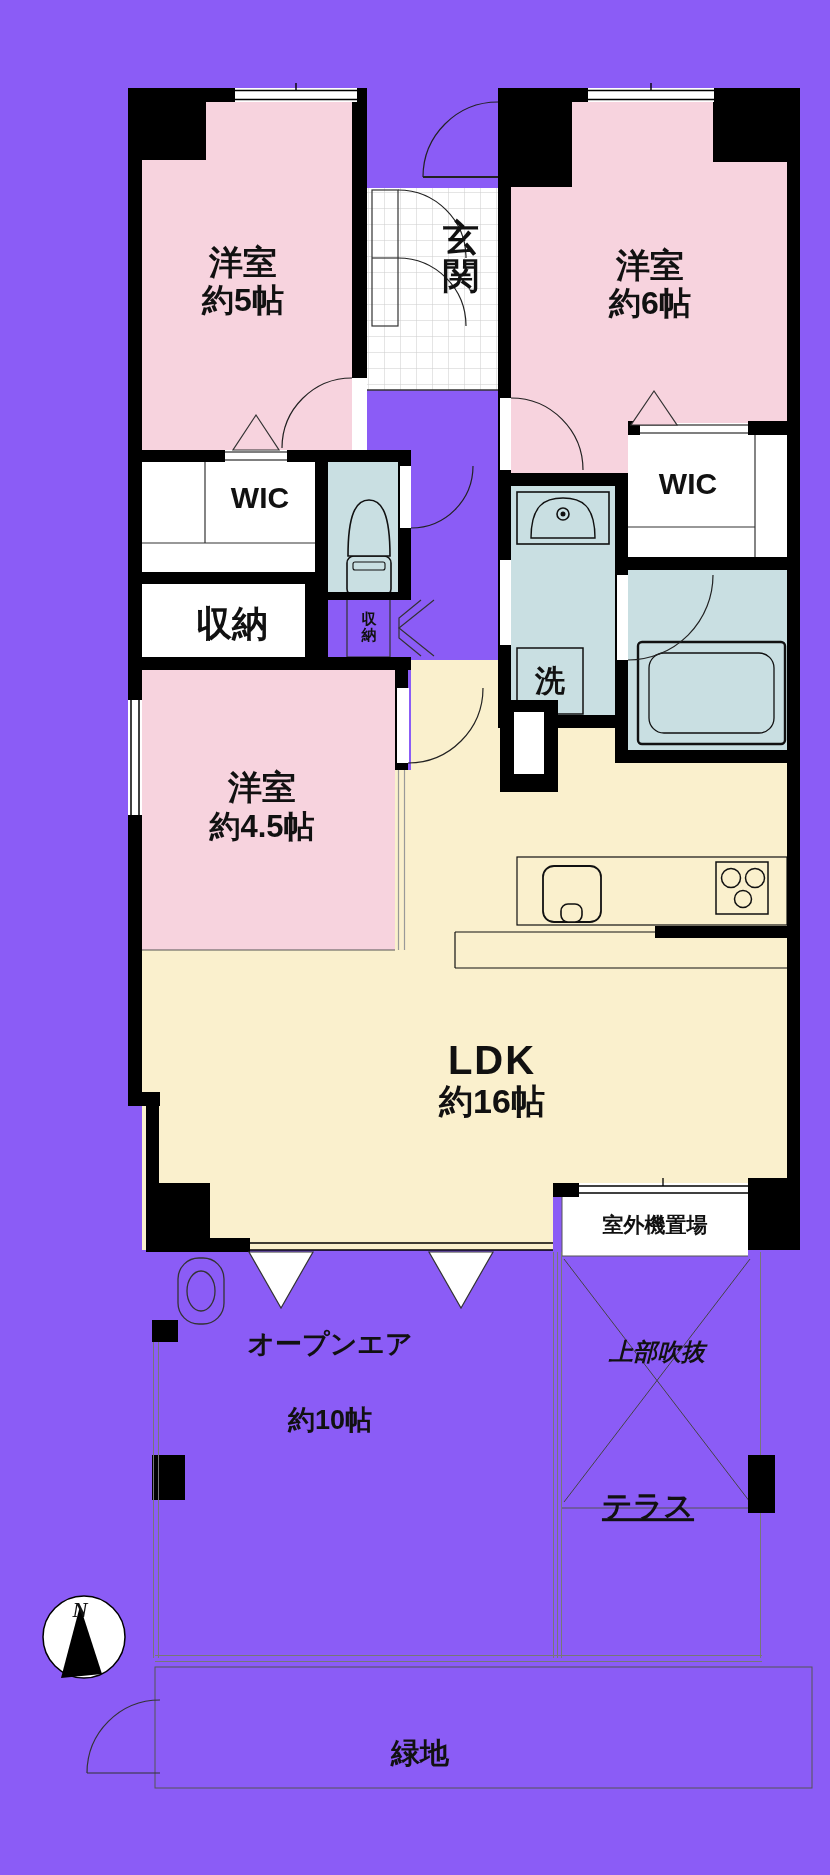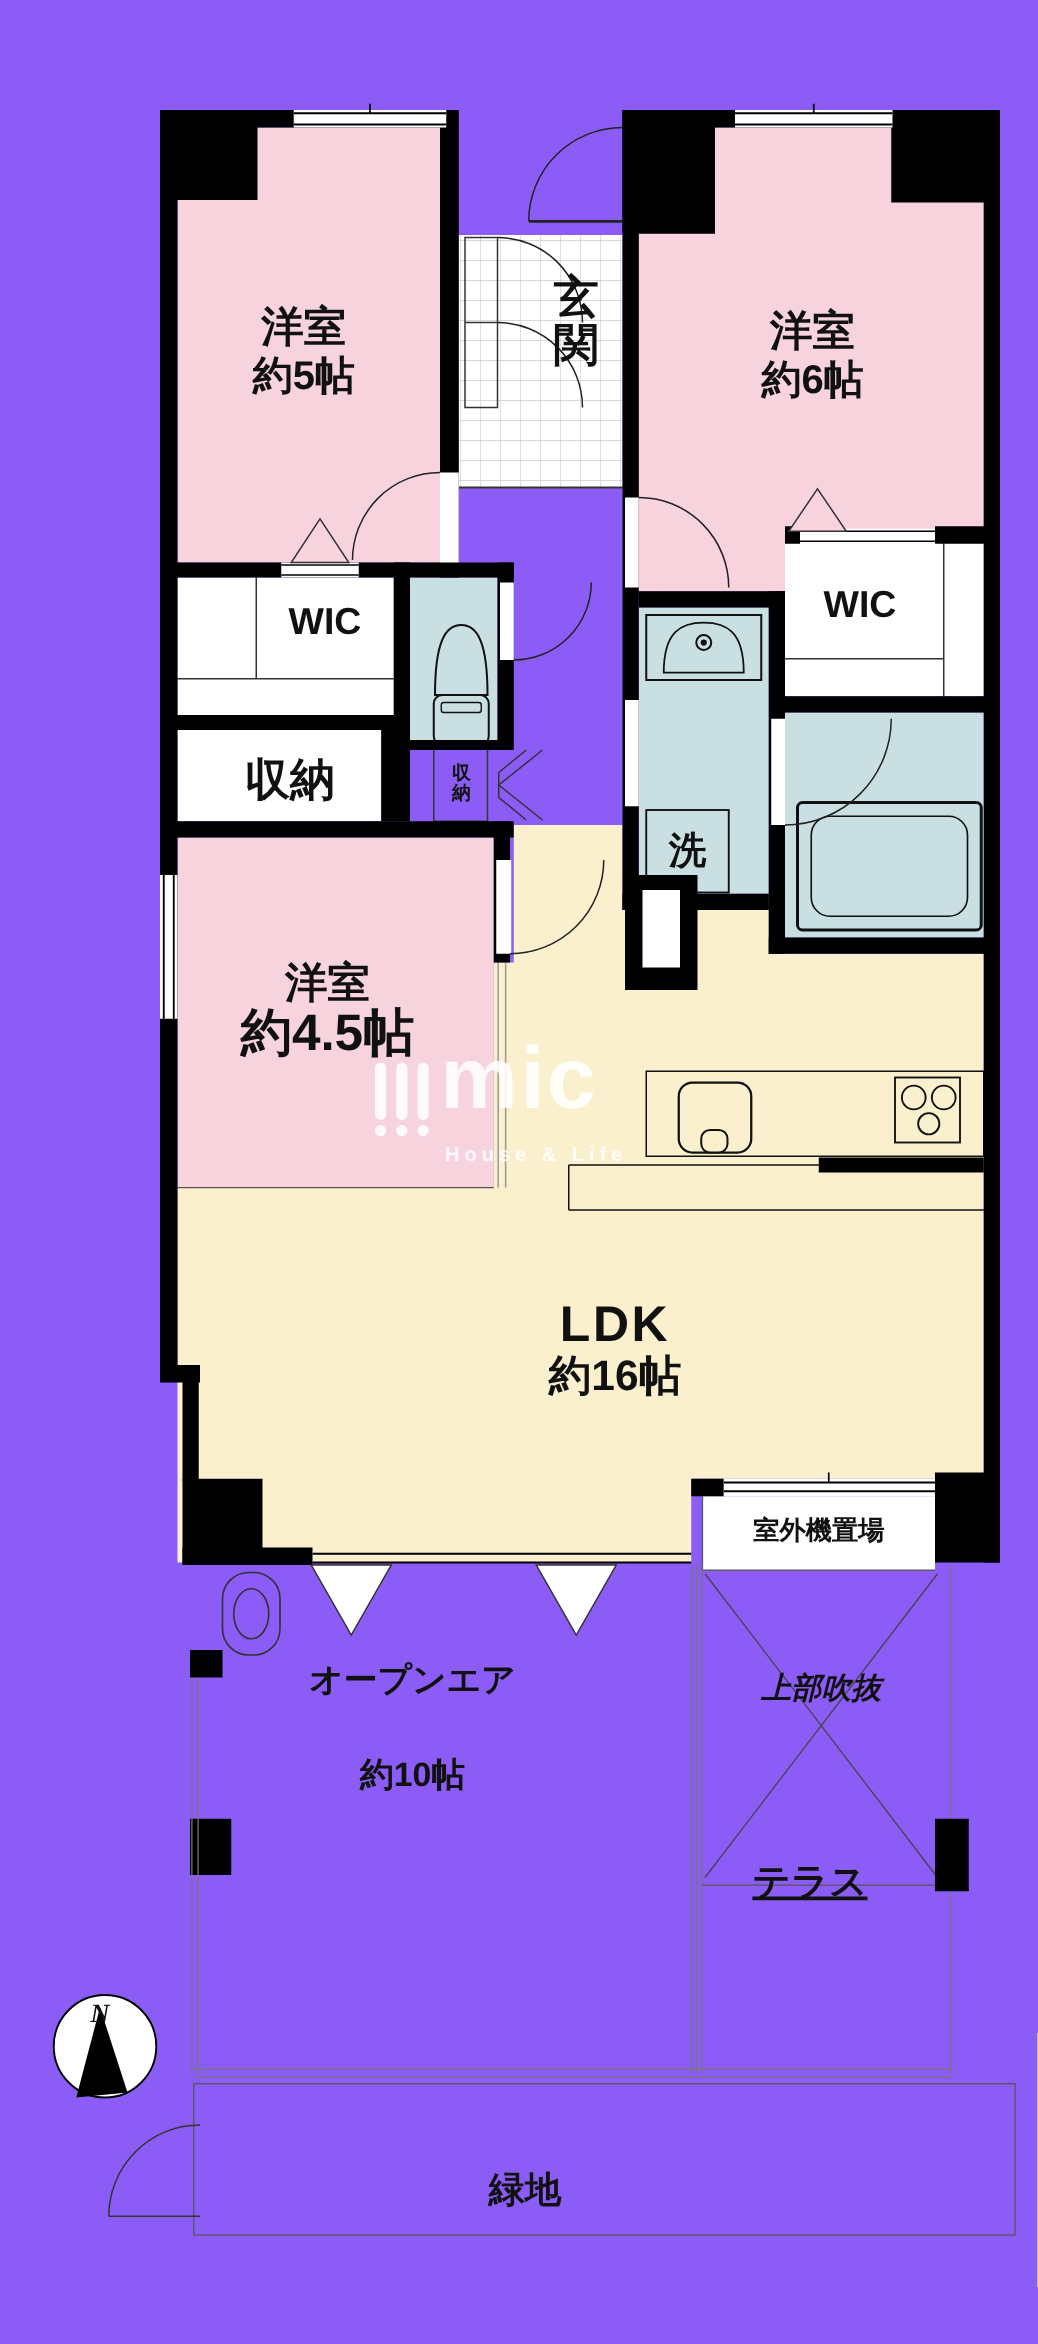--- a/index.html
+++ b/index.html
@@ -6,21 +6,21 @@
   #stage{
     position:relative;width:830px;height:1875px;background:#8b5cf6;overflow:hidden;
     font-family:"Liberation Sans","DejaVu Sans",sans-serif;color:#111;
   }
   #plan-svg{position:absolute;left:0;top:0;}
   .lbl{
     position:absolute;transform:translate(-50%,-50%);
     white-space:nowrap;color:#111;font-weight:600;text-align:center;line-height:1.12;
   }
   .vert{white-space:normal;width:1.05em;word-break:break-all;line-height:1.06;}
-  .f34{font-size:34px;} .f32{font-size:32px;} .f31{font-size:41px;}
+  .f34{font-size:34px;} .f32{font-size:32px;} .f31{font-size:31px;}
   .f30{font-size:30px;} .f36{font-size:36px;} .f40{font-size:40px;font-weight:700;letter-spacing:2px;}
   .f27{font-size:27px;} .f24{font-size:24px;} .f21{font-size:21px;}
   .f29{font-size:29px;} .f15{font-size:15px;font-weight:700;}
   .nlbl{font-family:"Liberation Serif","DejaVu Serif",serif;font-size:21px;font-weight:700;font-style:italic;}
   
   #watermark{position:absolute;left:296px;top:840px;width:220px;height:110px;pointer-events:none;}
   .wm-bars{position:absolute;left:4px;top:10px;display:flex;gap:8px;}
   .wm-bar{width:9px;height:46px;background:rgba(255,255,255,0.88);border-radius:5px;position:relative;}
   .wm-bar::after{content:"";position:absolute;left:0;bottom:-13px;width:9px;height:9px;border-radius:50%;background:rgba(255,255,255,0.88);}
   .wm-brand{position:absolute;left:56px;top:-18px;font-size:70px;font-weight:700;color:rgba(255,255,255,0.88);letter-spacing:2px;}
@@ -300,23 +300,14 @@
 <div class="lbl f24" style="left:657px;top:1352px;font-style:italic;">上部吹抜</div>
 <div class="lbl f30" style="left:648px;top:1506px;text-decoration:underline;">テラス</div>
 
 <div class="lbl f27" style="left:330px;top:1344px;">オープンエア</div>
 <div class="lbl f27" style="left:330px;top:1420px;">約10帖</div>
 
 <div class="lbl f29" style="left:420px;top:1753px;text-align:right;">緑地</div>
 
 <div class="lbl nlbl" style="left:80px;top:1611px;">N</div>
 
-<div id="watermark">
-  <div class="wm-bars">
-    <span class="wm-bar"></span>
-        <span class="wm-bar"></span>
-        <span class="wm-bar"></span>
-  </div>
-  <div class="wm-brand">mic</div>
-  <div class="wm-tag">House &amp; Life</div>
+
 </div>
 
-</div>
-
 </body></html>

